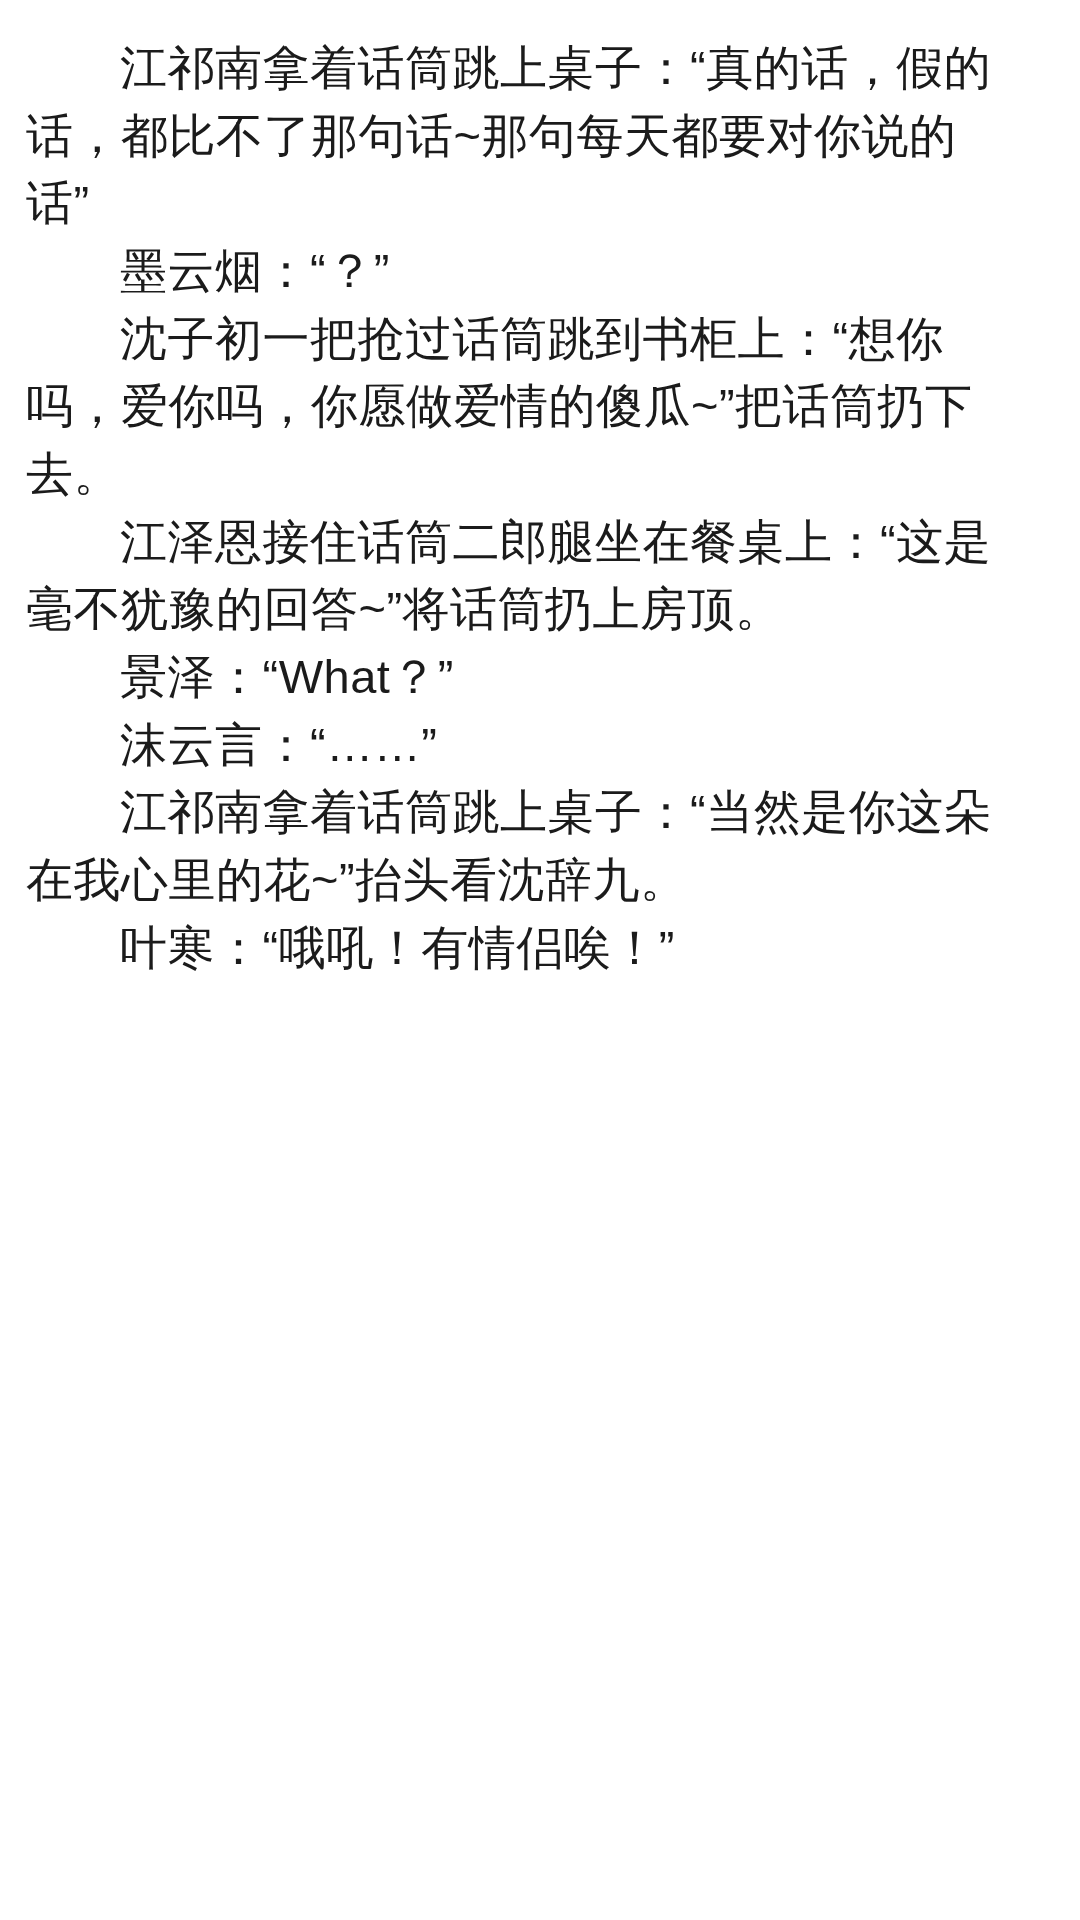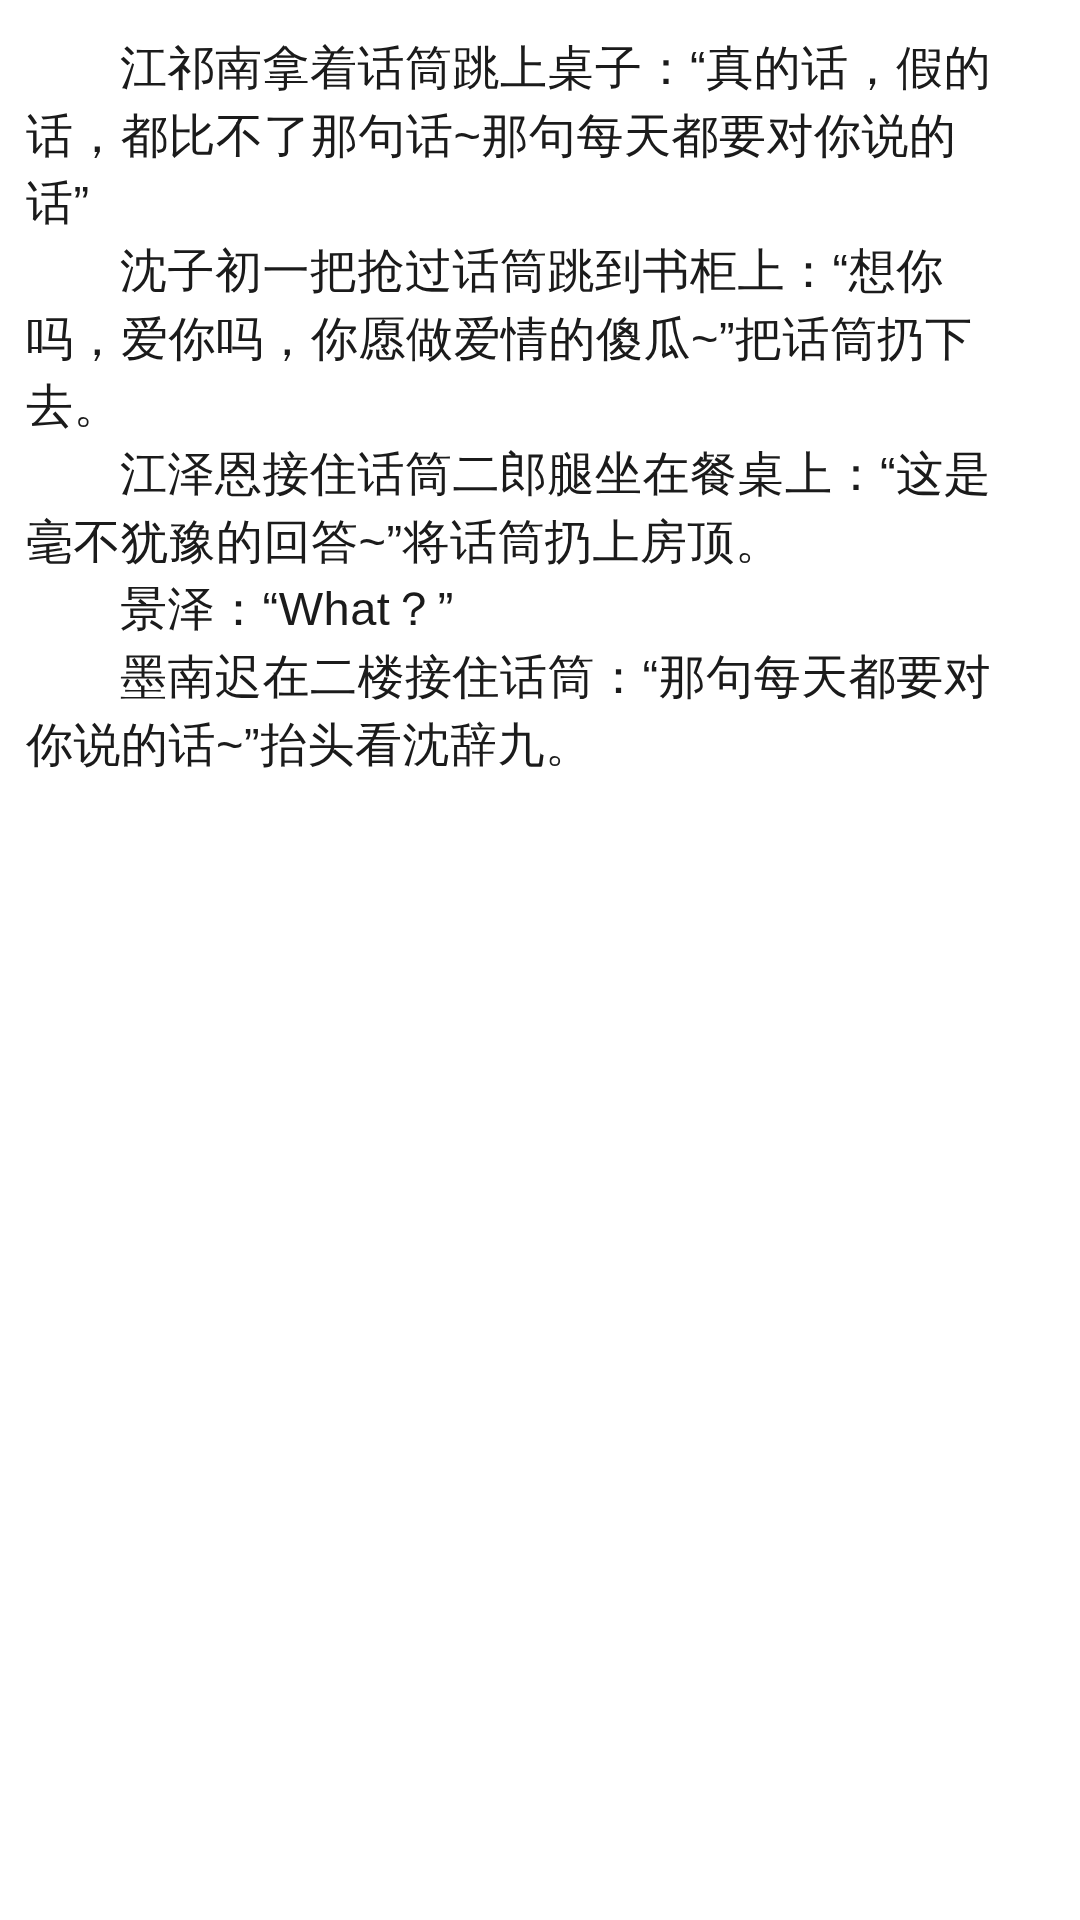--- a/index.html
+++ b/index.html
@@ -30,17 +30,20 @@
     color: #1b1b1b;
     font-weight: 400;
     word-break: break-all;
   }
 </style>
 </head>
 <body>
 
 <div class="page">
   <p class="para">江祁南拿着话筒跳上桌子：“真的话，假的话，都比不了那句话~那句每天都要对你说的话”</p>
+  <p class="para">墨云烟：“？”</p>
   <p class="para">沈子初一把抢过话筒跳到书柜上：“想你吗，爱你吗，你愿做爱情的傻瓜~”把话筒扔下去。</p>
   <p class="para">江泽恩接住话筒二郎腿坐在餐桌上：“这是毫不犹豫的回答~”将话筒扔上房顶。</p>
   <p class="para">景泽：“What？”</p>
-  <p class="para">墨南迟在二楼接住话筒：“那句每天都要对你说的话~”抬头看沈辞九。</p>
+  <p class="para">沫云言：“……”</p>
+  <p class="para">江祁南拿着话筒跳上桌子：“当然是你这朵在我心里的花~”抬头看沈辞九。</p>
+  <p class="para">叶寒：“哦吼！有情侣唉！”</p>
 </div>
 
 </body></html>

